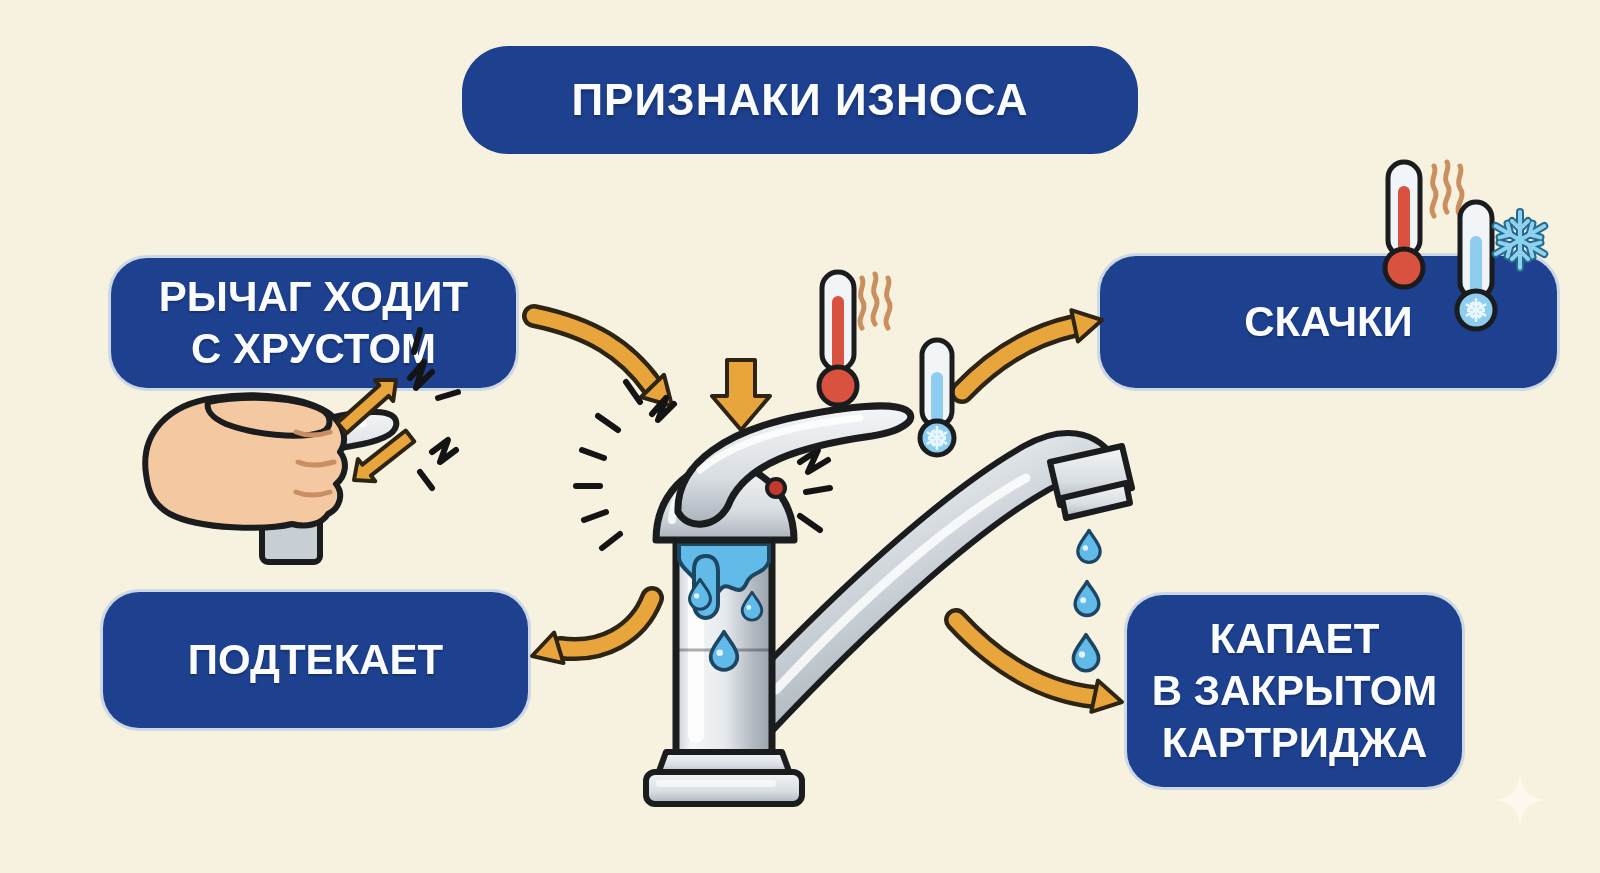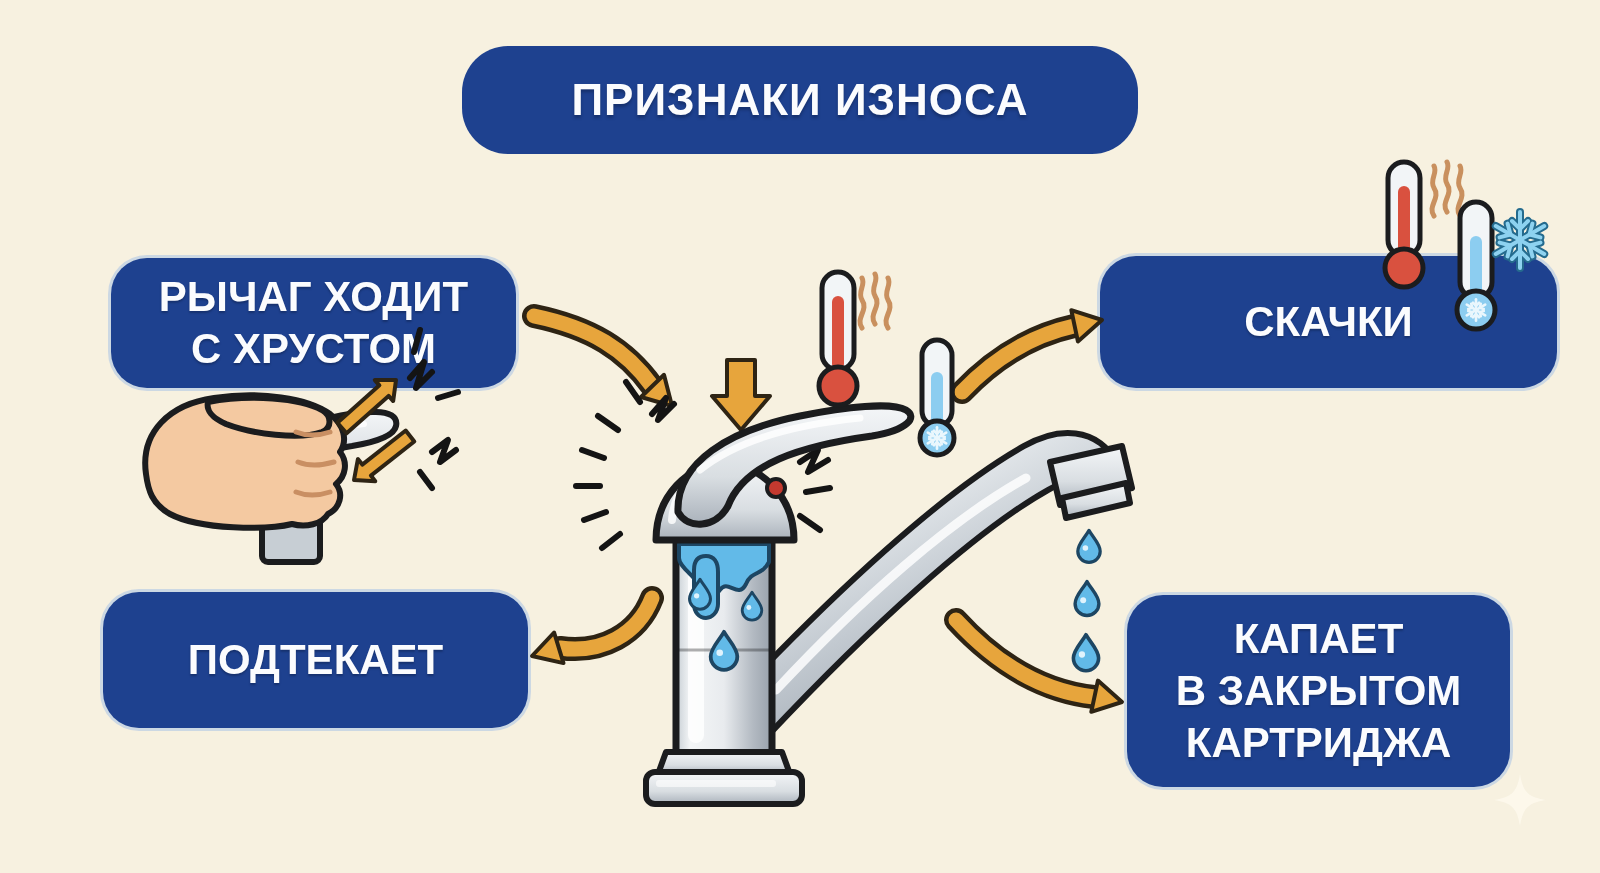--- a/index.html
+++ b/index.html
@@ -42,21 +42,21 @@
     position:absolute;background:var(--box-blue);border-radius:36px;
     color:var(--text-white);display:flex;flex-direction:column;
     align-items:center;justify-content:center;
     font-weight:bold;font-size:42px;line-height:1.24;text-align:center;
     box-shadow:0 0 0 3px var(--box-halo);
     text-shadow:0 2px 2px rgba(10,20,50,.35);white-space:nowrap;z-index:2;
   }
   .sign--tl{left:111px;top:258px;width:405px;height:130px;}
   .sign--tr{left:1100px;top:256px;width:457px;height:132px;}
   .sign--bl{left:103px;top:592px;width:425px;height:136px;}
-  .sign--br{left:1127px;top:595px;width:383px;height:192px;}
+  .sign--br{left:1127px;top:595px;width:335px;height:192px;}
   
   .art{position:absolute;left:0;top:0;width:1600px;height:873px;z-index:3;pointer-events:none;}
   .metal{stroke:var(--metal-outline);stroke-width:7;stroke-linejoin:round;}
   .metal-thin{stroke:var(--metal-outline);stroke-width:6;stroke-linejoin:round;}
   .tube-under{stroke:var(--metal-outline);fill:none;stroke-linecap:round;stroke-width:56;}
   .tube-over{fill:none;stroke-linecap:round;stroke-width:44;}
   .hl{stroke:#ffffff;fill:none;stroke-linecap:round;opacity:.82;}
   .arrow-under{stroke:var(--arrow-outline);fill:none;stroke-linecap:round;stroke-width:24;}
   .arrow-over{stroke:var(--arrow-orange);fill:none;stroke-linecap:round;stroke-width:15;}
   .arrow-head{fill:var(--arrow-orange);stroke:var(--arrow-outline);stroke-width:4;stroke-linejoin:round;}

